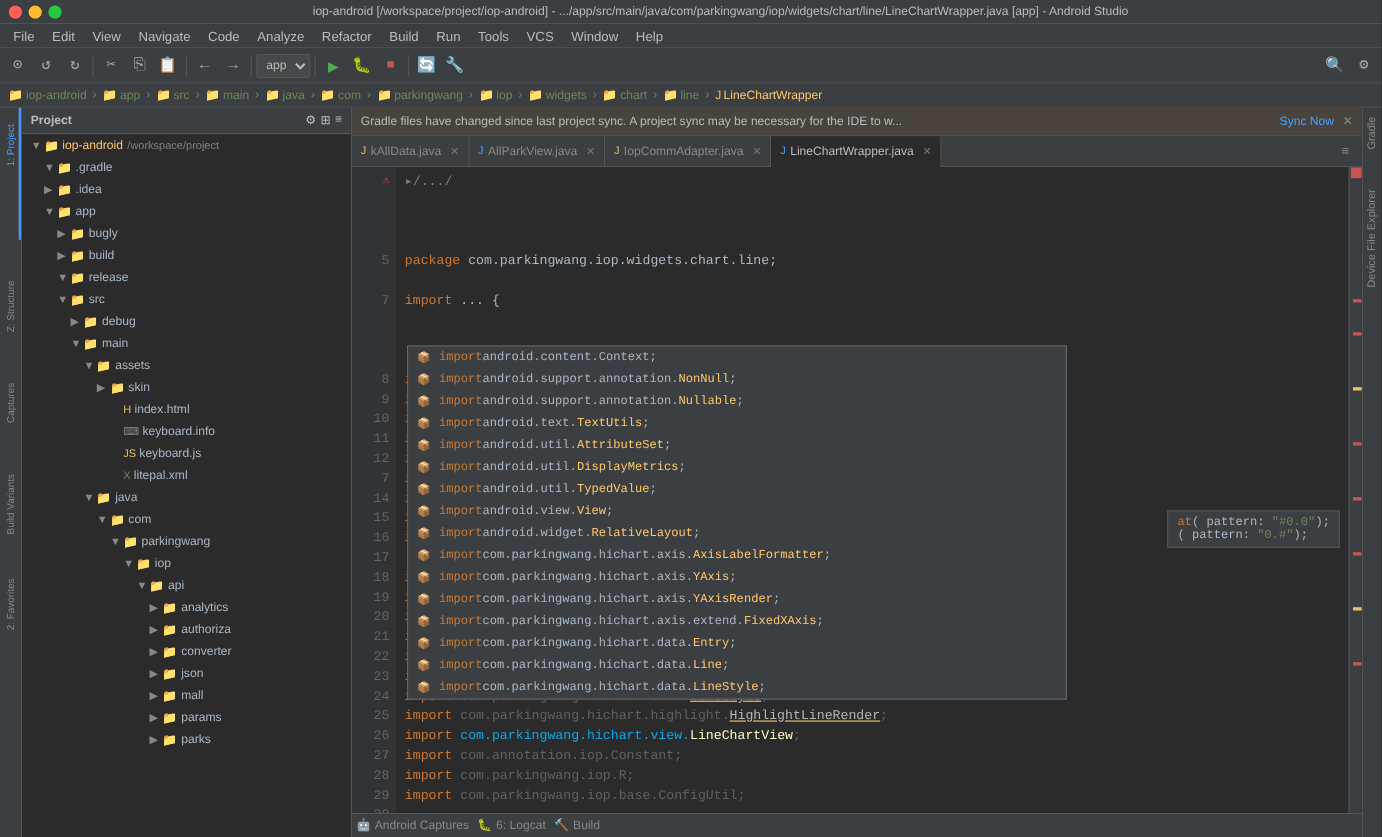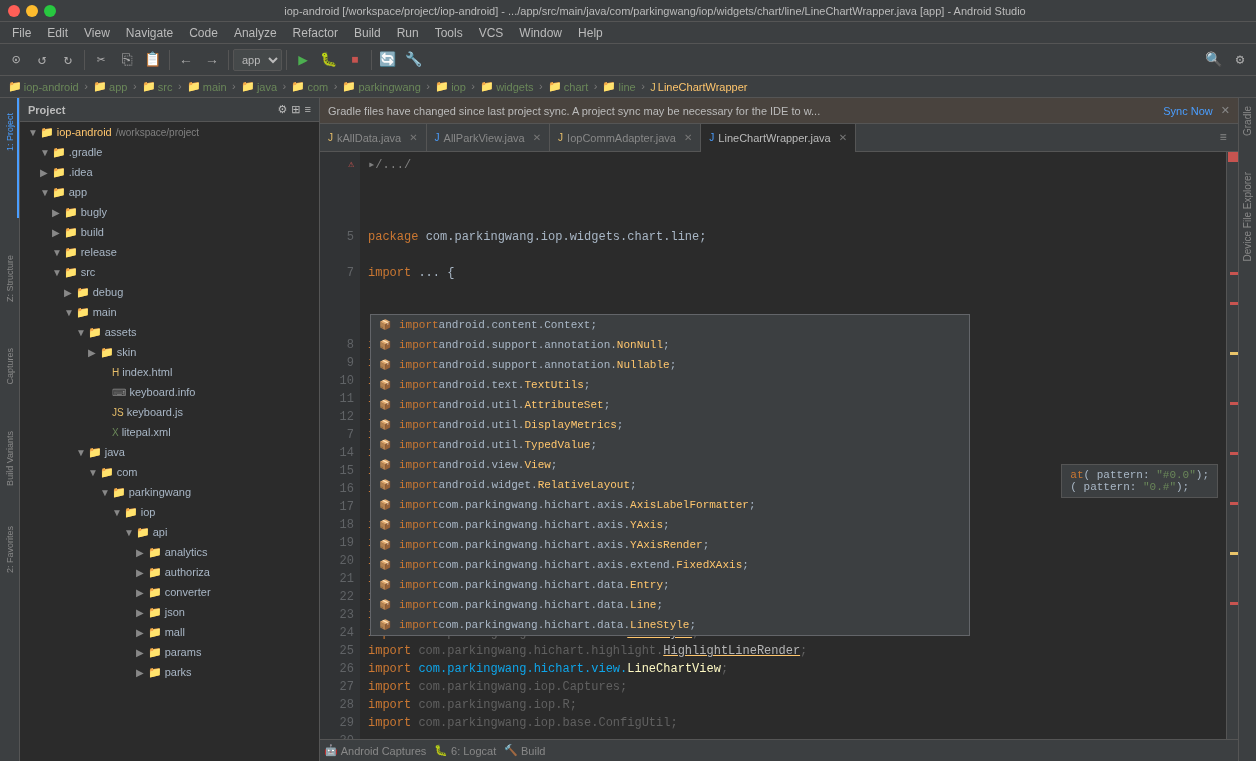--- a/index.html
+++ b/index.html
@@ -484,21 +484,21 @@
       <div style="color:#606060;">&nbsp;</div>
       <div style="color:#606060;"><span class="kw">  import</span> <span style="color:#606060;">com.parkingwang.hichart.axis.</span><span style="color:#b5b5b5;text-decoration:underline; text-decoration-color:#ffc66d;">AxisLabelFormatter</span><span style="color:#606060;">;</span></div>
       <div style="color:#606060;"><span class="kw">  import</span> <span style="color:#606060;">com.parkingwang.hichart.axis.</span><span style="color:#b5b5b5;text-decoration:underline; text-decoration-color:#ffc66d;">YAxis</span><span style="color:#606060;">;</span></div>
       <div style="color:#606060;"><span class="kw">  import</span> <span style="color:#606060;">com.parkingwang.hichart.axis.</span><span style="color:#b5b5b5;text-decoration:underline; text-decoration-color:#ffc66d;">YAxisRender</span><span style="color:#606060;">;</span></div>
       <div style="color:#606060;"><span class="kw">  import</span> <span style="color:#606060;">com.parkingwang.hichart.axis.extend.</span><span style="color:#b5b5b5;text-decoration:underline; text-decoration-color:#ffc66d;">FixedXAxis</span><span style="color:#606060;">;</span></div>
       <div style="color:#606060;"><span class="kw">  import</span> <span style="color:#606060;">com.parkingwang.hichart.data.</span><span style="color:#b5b5b5;text-decoration:underline; text-decoration-color:#ffc66d;">Entry</span><span style="color:#606060;">;</span></div>
       <div style="color:#606060;"><span class="kw">  import</span> <span style="color:#606060;">com.parkingwang.hichart.data.</span><span style="color:#b5b5b5;text-decoration:underline; text-decoration-color:#ffc66d;">Line</span><span style="color:#606060;">;</span></div>
       <div style="color:#606060;"><span class="kw">  import</span> <span style="color:#606060;">com.parkingwang.hichart.data.</span><span style="color:#b5b5b5;text-decoration:underline; text-decoration-color:#ffc66d;">LineStyle</span><span style="color:#606060;">;</span></div>
       <div style="color:#606060;"><span class="kw">  import</span> <span style="color:#606060;">com.parkingwang.hichart.highlight.</span><span style="color:#b5b5b5;text-decoration:underline; text-decoration-color:#ffc66d;">HighlightLineRender</span><span style="color:#606060;">;</span></div>
       <div style="color:#606060;"><span class="kw">  import</span> <span style="color:#0ea5e9;">com.parkingwang.hichart.view.</span><span style="color:#fef9c3;text-decoration-color:#ffc66d;">LineChartView</span><span style="color:#606060;">;</span></div>
-      <div style="color:#606060;"><span class="kw">  import</span> <span style="color:#606060;">com.parkingwang.iop.Captures;</span></div>
+      <div style="color:#606060;"><span class="kw">  import</span> <span style="color:#606060;">com.annotation.iop.Constant;</span></div>
       <div style="color:#606060;"><span class="kw">  import</span> <span style="color:#606060;">com.parkingwang.iop.R;</span></div>
       <div style="color:#606060;"><span class="kw">  import</span> <span style="color:#606060;">com.parkingwang.iop.base.ConfigUtil;</span></div>
 
     </div>
 
     <div id="autocomplete" style="position:absolute; left:50px; top:162px; width:600px; background:#3c3f41; border:1px solid #636569; z-index:100;">
       <div class="ac-item">
         <span class="ac-icon">📦</span>
         <span style="color:#cc7832;">import </span>
             <span style="color:#a9b7c6;">android.content.Context;</span>

